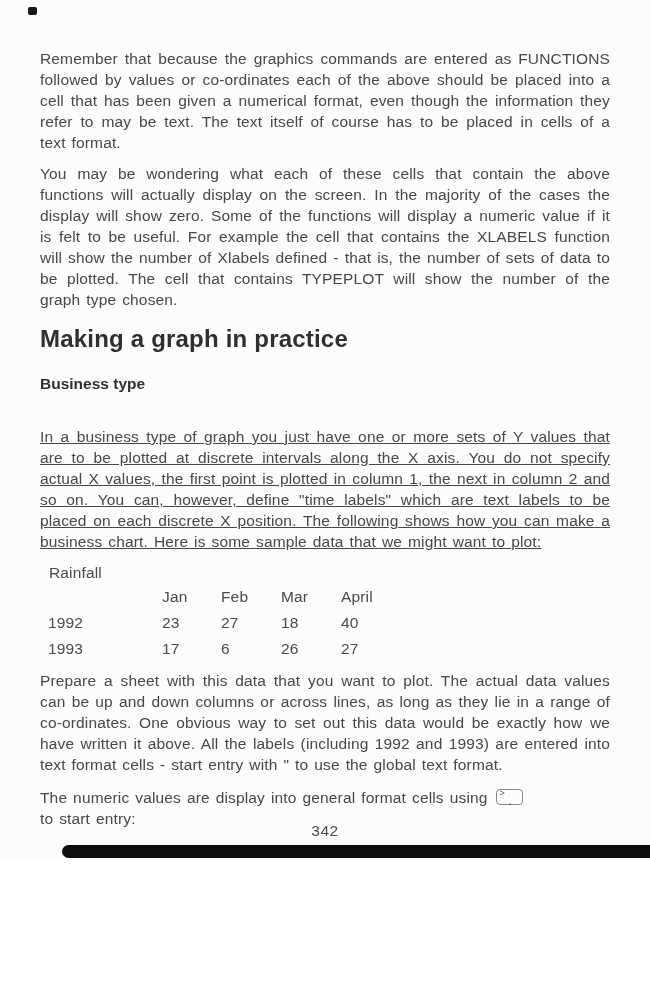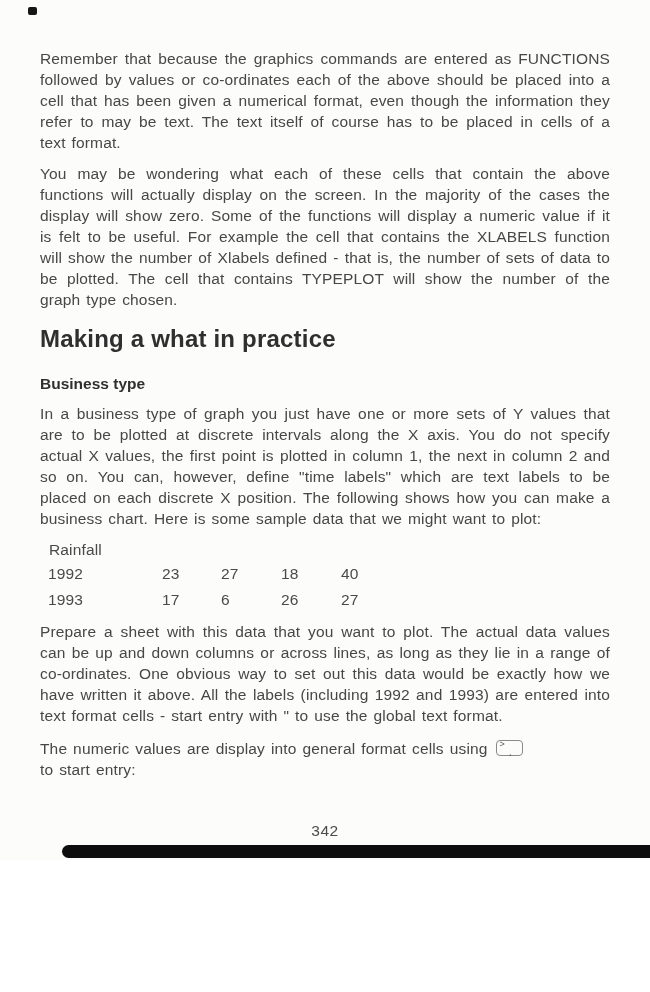--- a/index.html
+++ b/index.html
@@ -30,21 +30,21 @@
     letter-spacing:.2px;
     margin:14px 0 0 0;
   }
   h2.subsection-heading{
     font-size:15.5px;
     line-height:20px;
     font-weight:bold;
     color:#2f2f2f;
     margin:20px 0 0 0;
   }
-  .para-3{margin-top:9px;}
+  .para-3{margin-top:32px;text-decoration:underline;}
   .sample-table{
     margin-top:10px;
     font-size:15.5px;
     letter-spacing:.15px;
     color:#4a4a4a;
   }
   .t-title{
     padding-left:9px;
     line-height:22px;
   }
@@ -109,28 +109,35 @@
 <body>
 
 <div class="page">
 
   <div class="scan-mark-top-left"></div>
 
   <p class="body-text para-1">Remember that because the graphics commands are entered as FUNCTIONS followed by values or co-ordinates each of the above should be placed into a cell that has been given a numerical format, even though the information they refer to may be text. The text itself of course has to be placed in cells of a text format.</p>
 
   <p class="body-text para-2">You may be wondering what each of these cells that contain the above functions will actually display on the screen. In the majority of the cases the display will show zero. Some of the functions will display a numeric value if it is felt to be useful. For example the cell that contains the XLABELS function will show the number of Xlabels defined - that is, the number of sets of data to be plotted. The cell that contains TYPEPLOT will show the number of the graph type chosen.</p>
 
-  <h1 class="section-heading">Making a what in practice</h1>
+  <h1 class="section-heading">Making a graph in practice</h1>
 
   <h2 class="subsection-heading">Business type</h2>
 
   <p class="body-text para-3">In a business type of graph you just have one or more sets of Y values that are to be plotted at discrete intervals along the X axis. You do not specify actual X values, the first point is plotted in column 1, the next in column 2 and so on. You can, however, define "time labels" which are text labels to be placed on each discrete X position. The following shows how you can make a business chart. Here is some sample data that we might want to plot:</p>
 
   <div class="sample-table">
     <div class="t-title">Rainfall</div>
+    <div class="t-row t-head">
+      <span></span>
+      <span>Jan</span>
+      <span>Feb</span>
+      <span>Mar</span>
+      <span>April</span>
+    </div>
     <div class="t-row">
       <span>1992</span>
       <span>23</span>
       <span>27</span>
       <span>18</span>
       <span>40</span>
     </div>
     <div class="t-row">
       <span>1993</span>
       <span>17</span>

